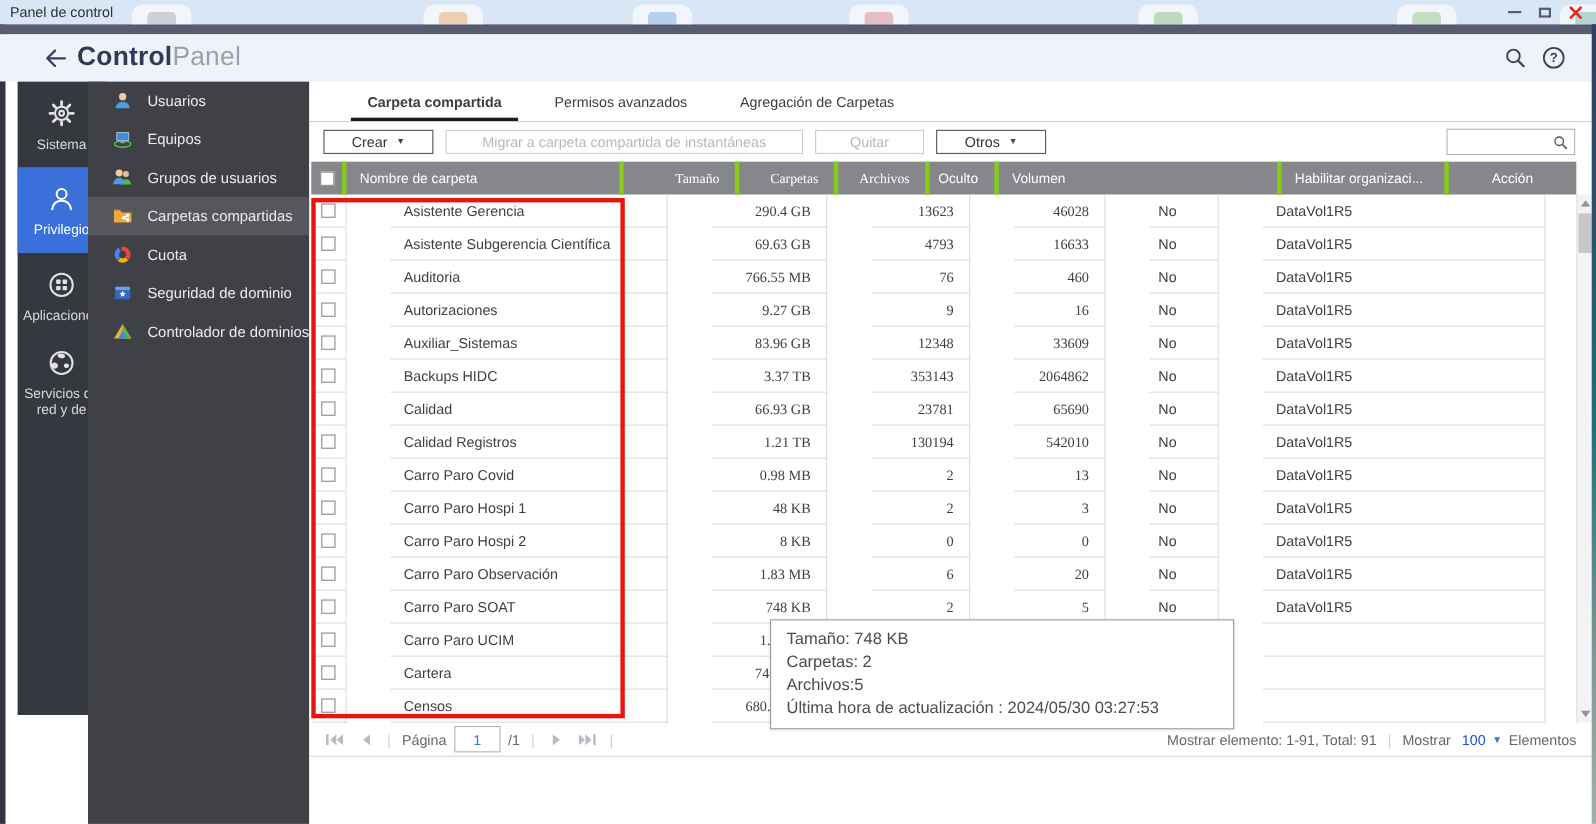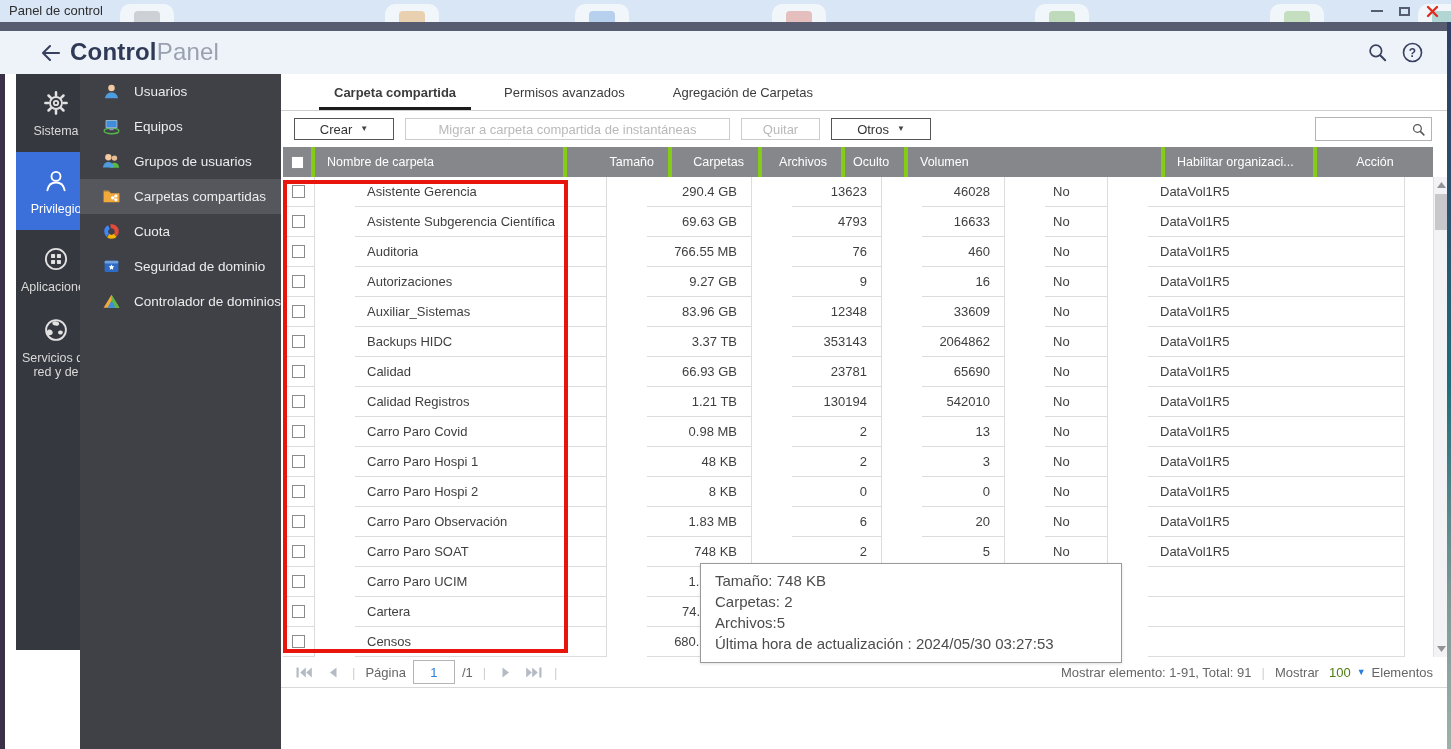--- a/index.html
+++ b/index.html
@@ -52,38 +52,38 @@
   .tabbar { height:37px; border-bottom:1px solid #cfcfcf; display:flex; align-items:flex-end; padding-left:38px; }
   .tab { padding:0 15px 7px 15px; margin-right:18px; font-size:13px; color:#3c3c3c;
     border-bottom:3px solid transparent; cursor:pointer; white-space:nowrap; }
   .tab.active { border-bottom-color:#1b1b1b; font-weight:bold; }
 
   .toolbar { position:relative; margin-top:6px; height:24px; display:flex; align-items:center; gap:11px; padding-left:13px; }
   .btn { height:22px; border:1px solid #555; background:#fff; color:#333; font-size:13px;
     display:flex; align-items:center; justify-content:center; gap:8px; cursor:pointer; white-space:nowrap; }
   .btn .caret { font-size:8px; color:#444; line-height:1; }
   .btn.disabled { border-color:#ccc; color:#b9b9b9; cursor:default; }
-  .w-crear { width:100px; } .w-migrar { width:325px; } .w-quitar { width:79px; } .w-otros { width:100px; }
+  .w-crear { width:100px; } .w-migrar { width:325px; } .w-quitar { width:99px; } .w-otros { width:100px; }
   .searchbox { position:absolute; right:15px; top:0; width:117px; height:24px; border:1px solid #b3b3b3;
     background:#fff; display:flex; align-items:center; }
   .searchbox input { flex:1; border:none; outline:none; height:20px; padding:0 4px 0 7px; font-size:13px;
     font-family:"Liberation Sans",sans-serif; min-width:0; background:transparent; }
   .searchbox svg { flex:0 0 auto; margin-right:5px; }
 
   
   .table-wrap { position:relative; margin-top:6px; margin-left:2px; width:1150px; }
   .grid { display:grid; grid-template-columns:32px 252px 105px 90px 83px 63px 257px 152px 116px; }
   .thead { background:#85878b; color:#fff; font-size:12.5px; height:30px; }
   .thead .hc { display:flex; align-items:center; border-right:4px solid #84cc16; overflow:hidden; }
   .thead .hc:last-child { border-right:none; }
   .row { height:30px; background:#fff;gap:40px; }
   .row .c { display:flex; align-items:center; border-right:1px solid #dcdcdc; border-bottom:1px solid #dcdcdc;
     font-size:13px; color:#3f3f3f; overflow:hidden; white-space:nowrap; }
   .al { padding-left:12px; }
-  .ar { justify-content:flex-end; padding-right:14px; }
+  .ar { justify-content:flex-end; padding-right:14px;font-family:Liberation Serif, serif; }
   .ao { padding-left:8px; }
   .ctr { justify-content:center; }
   input[type="checkbox"] { appearance:none; -webkit-appearance:none; width:13px; height:13px;
     border:1px solid #8b8b8b; background:#fff; margin:0; cursor:pointer; }
   .act-btn { width:21px; height:21px; border:1px solid #6f6f6f; border-radius:5px;
     background:linear-gradient(#ffffff,#dcdcdc); display:flex; align-items:center; justify-content:center;
     padding:0; margin:0 1.5px; cursor:pointer; }
 
   
   .vscroll { position:absolute; left:1150px; top:30px; width:14px; height:480px; background:#f3f3f5;
@@ -93,21 +93,21 @@
   .sb-thumb { position:absolute; left:1px; top:17px; width:12px; height:36px; background:#c8c8cc; cursor:grab; }
 
   
   .pagebar { display:flex; align-items:center; height:31px; border-bottom:1px solid #d9d9d9;
     padding:0 14px 0 13px; color:#666; font-size:13px; }
   .pg-sep { color:#d0d0d0; margin:0 10px; }
   .pg-btn { display:flex; align-items:center; justify-content:center; width:20px; height:20px; cursor:pointer; }
   .page-input { width:42px; height:24px; border:1px solid #b3b3b3; text-align:center; color:#2a7de1;
     font-size:13px; font-family:"Liberation Sans",sans-serif; outline:none; margin:0 7px; }
   .pg-spacer { flex:1; }
-  .blue { color:#4d7c0f; }
+  .blue { color:#1d4ed8; }
   .blue-caret { color:#2a7de1; font-size:9px; margin:0 6px; }
   .pg-gap { width:8px; }
 
   
   .redbox { position:absolute; left:283px; top:180px; width:285px; height:473px;
     border:4px solid #e8150d; z-index:40; pointer-events:none; }
   .tooltip { position:absolute; left:700px; top:563px; width:422px; background:#fff;
     border:1px solid #9a9a9a; padding:6px 14px 8px 14px; z-index:45;
     font-size:15px; color:#4c4c4c; line-height:21px; box-shadow:0 1px 3px rgba(0,0,0,.12); }
 </style>

